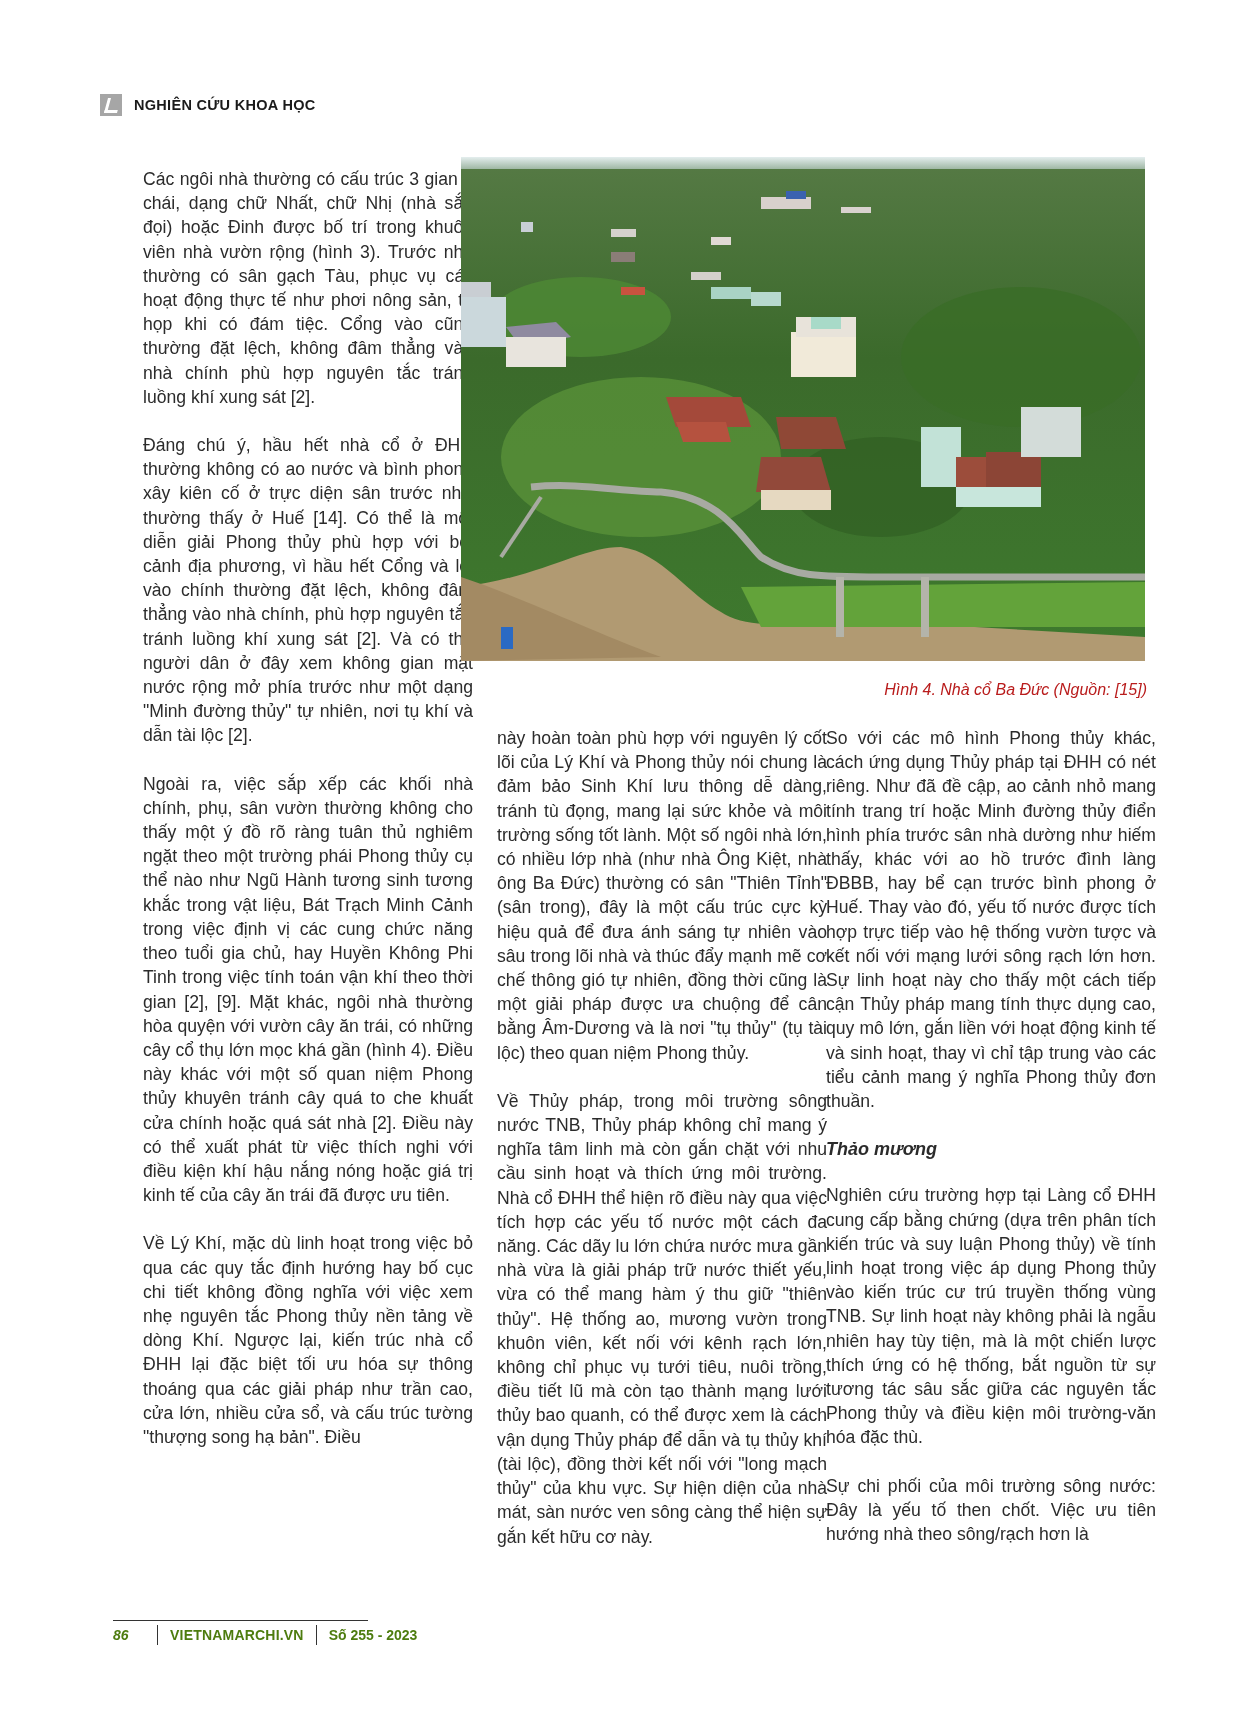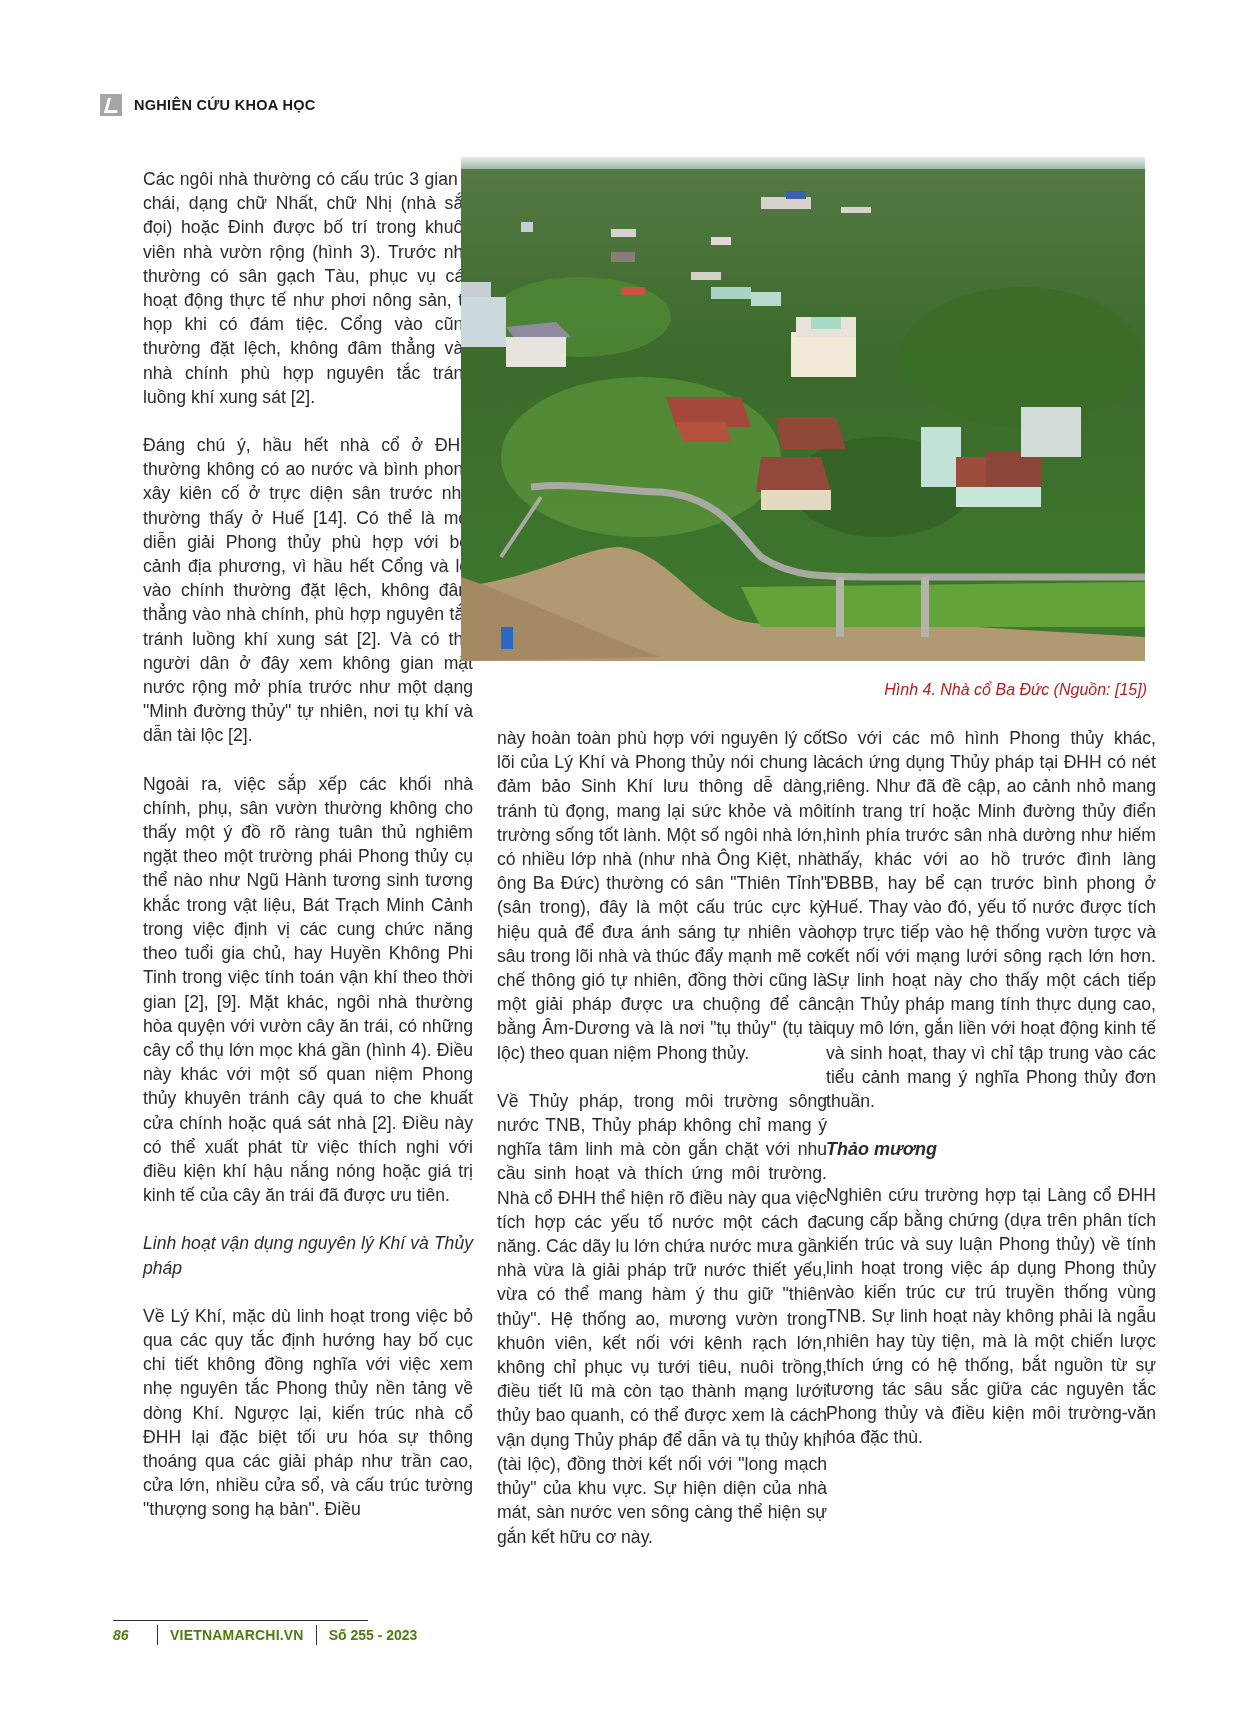--- a/index.html
+++ b/index.html
@@ -62,21 +62,20 @@
 
 <div class="header">
   <div class="header-logo"></div>
   <div class="header-title">NGHIÊN CỨU KHOA HỌC</div>
 </div>
 
 <div class="col col1">
   <p>Các ngôi nhà thường có cấu trúc 3 gian 2 chái, dạng chữ Nhất, chữ Nhị (nhà sắp đọi) hoặc Đinh được bố trí trong khuôn viên nhà vườn rộng (hình 3). Trước nhà thường có sân gạch Tàu, phục vụ các hoạt động thực tế như phơi nông sản, tụ họp khi có đám tiệc. Cổng vào cũng thường đặt lệch, không đâm thẳng vào nhà chính phù hợp nguyên tắc tránh luồng khí xung sát [2].</p>
   <p>Đáng chú ý, hầu hết nhà cổ ở ĐHH thường không có ao nước và bình phong xây kiên cố ở trực diện sân trước như thường thấy ở Huế [14]. Có thể là một diễn giải Phong thủy phù hợp với bối cảnh địa phương, vì hầu hết Cổng và lối vào chính thường đặt lệch, không đâm thẳng vào nhà chính, phù hợp nguyên tắc tránh luồng khí xung sát [2]. Và có thể người dân ở đây xem không gian mặt nước rộng mở phía trước như một dạng "Minh đường thủy" tự nhiên, nơi tụ khí và dẫn tài lộc [2].</p>
   <p>Ngoài ra, việc sắp xếp các khối nhà chính, phụ, sân vườn thường không cho thấy một ý đồ rõ ràng tuân thủ nghiêm ngặt theo một trường phái Phong thủy cụ thể nào như Ngũ Hành tương sinh tương khắc trong vật liệu, Bát Trạch Minh Cảnh trong việc định vị các cung chức năng theo tuổi gia chủ, hay Huyền Không Phi Tinh trong việc tính toán vận khí theo thời gian [2], [9]. Mặt khác, ngôi nhà thường hòa quyện với vườn cây ăn trái, có những cây cổ thụ lớn mọc khá gần (hình 4). Điều này khác với một số quan niệm Phong thủy khuyên tránh cây quá to che khuất cửa chính hoặc quá sát nhà [2]. Điều này có thể xuất phát từ việc thích nghi với điều kiện khí hậu nắng nóng hoặc giá trị kinh tế của cây ăn trái đã được ưu tiên.</p>
-  <p class="italic">Linh hoạt vận dụng nguyên lý Khí và Thủy pháp</p>
   <p>Về Lý Khí, mặc dù linh hoạt trong việc bỏ qua các quy tắc định hướng hay bố cục chi tiết không đồng nghĩa với việc xem nhẹ nguyên tắc Phong thủy nền tảng về dòng Khí. Ngược lại, kiến trúc nhà cổ ĐHH lại đặc biệt tối ưu hóa sự thông thoáng qua các giải pháp như trần cao, cửa lớn, nhiều cửa sổ, và cấu trúc tường "thượng song hạ bản". Điều</p>
 </div>
 
 <div class="figure">
   <svg class="fig-svg" viewBox="0 0 684 504" preserveAspectRatio="none">
     <defs>
       <linearGradient id="sky" x1="0" y1="0" x2="0" y2="1">
         <stop offset="0" stop-color="#e4eeee"></stop>
         <stop offset="1" stop-color="#9fb7a4"></stop>
       </linearGradient>
@@ -146,20 +145,21 @@
 
 <div class="col col2">
   <p>này hoàn toàn phù hợp với nguyên lý cốt lõi của Lý Khí và Phong thủy nói chung là đảm bảo Sinh Khí lưu thông dễ dàng, tránh tù đọng, mang lại sức khỏe và môi trường sống tốt lành. Một số ngôi nhà lớn, có nhiều lớp nhà (như nhà Ông Kiệt, nhà ông Ba Đức) thường có sân "Thiên Tỉnh" (sân trong), đây là một cấu trúc cực kỳ hiệu quả để đưa ánh sáng tự nhiên vào sâu trong lõi nhà và thúc đẩy mạnh mẽ cơ chế thông gió tự nhiên, đồng thời cũng là một giải pháp được ưa chuộng để cân bằng Âm-Dương và là nơi "tụ thủy" (tụ tài lộc) theo quan niệm Phong thủy.</p>
   <p>Về Thủy pháp, trong môi trường sông nước TNB, Thủy pháp không chỉ mang ý nghĩa tâm linh mà còn gắn chặt với nhu cầu sinh hoạt và thích ứng môi trường. Nhà cổ ĐHH thể hiện rõ điều này qua việc tích hợp các yếu tố nước một cách đa năng. Các dãy lu lớn chứa nước mưa gần nhà vừa là giải pháp trữ nước thiết yếu, vừa có thể mang hàm ý thu giữ "thiên thủy". Hệ thống ao, mương vườn trong khuôn viên, kết nối với kênh rạch lớn, không chỉ phục vụ tưới tiêu, nuôi trồng, điều tiết lũ mà còn tạo thành mạng lưới thủy bao quanh, có thể được xem là cách vận dụng Thủy pháp để dẫn và tụ thủy khí (tài lộc), đồng thời kết nối với "long mạch thủy" của khu vực. Sự hiện diện của nhà mát, sàn nước ven sông càng thể hiện sự gắn kết hữu cơ này.</p>
 </div>
 
 <div class="col col3">
   <p>So với các mô hình Phong thủy khác, cách ứng dụng Thủy pháp tại ĐHH có nét riêng. Như đã đề cập, ao cảnh nhỏ mang tính trang trí hoặc Minh đường thủy điển hình phía trước sân nhà dường như hiếm thấy, khác với ao hồ trước đình làng ĐBBB, hay bể cạn trước bình phong ở Huế. Thay vào đó, yếu tố nước được tích hợp trực tiếp vào hệ thống vườn tược và kết nối với mạng lưới sông rạch lớn hơn. Sự linh hoạt này cho thấy một cách tiếp cận Thủy pháp mang tính thực dụng cao, quy mô lớn, gắn liền với hoạt động kinh tế và sinh hoạt, thay vì chỉ tập trung vào các tiểu cảnh mang ý nghĩa Phong thủy đơn thuần.</p>
   <p class="bold-italic">Thảo mương</p>
   <p>Nghiên cứu trường hợp tại Làng cổ ĐHH cung cấp bằng chứng (dựa trên phân tích kiến trúc và suy luận Phong thủy) về tính linh hoạt trong việc áp dụng Phong thủy vào kiến trúc cư trú truyền thống vùng TNB. Sự linh hoạt này không phải là ngẫu nhiên hay tùy tiện, mà là một chiến lược thích ứng có hệ thống, bắt nguồn từ sự tương tác sâu sắc giữa các nguyên tắc Phong thủy và điều kiện môi trường-văn hóa đặc thù.</p>
+  <p>Sự chi phối của môi trường sông nước: Đây là yếu tố then chốt. Việc ưu tiên hướng nhà theo sông/rạch hơn là</p>
 </div>
 
 <div class="footer-rule"></div>
 <div class="footer">
   <span class="pg">86</span>
   <span class="sep"></span>
   <span class="site">VIETNAMARCHI.VN</span>
   <span class="sep"></span>
   <span class="issue">Số 255 - 2023</span>
 </div>

